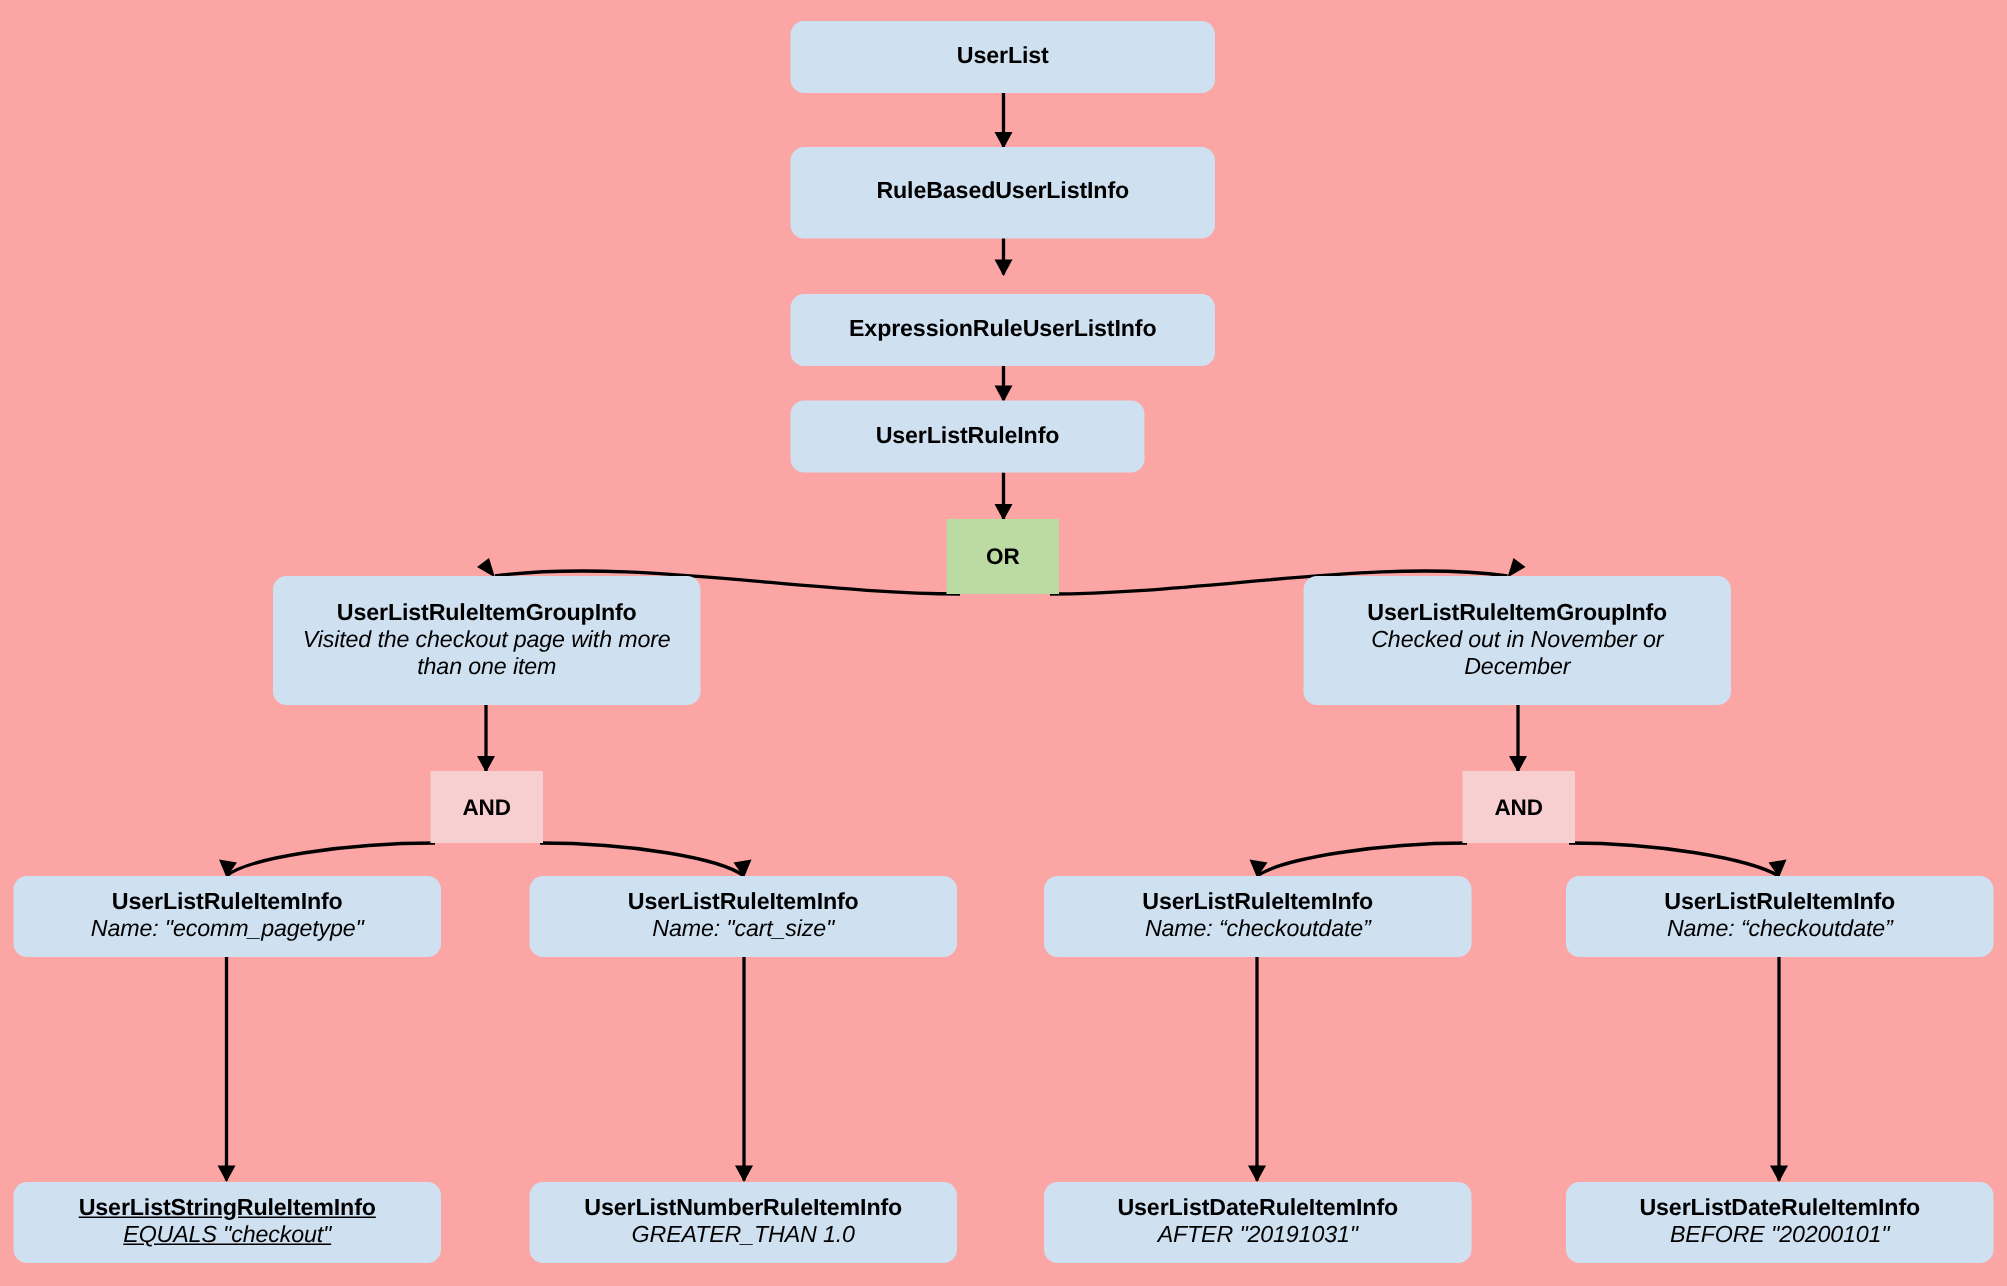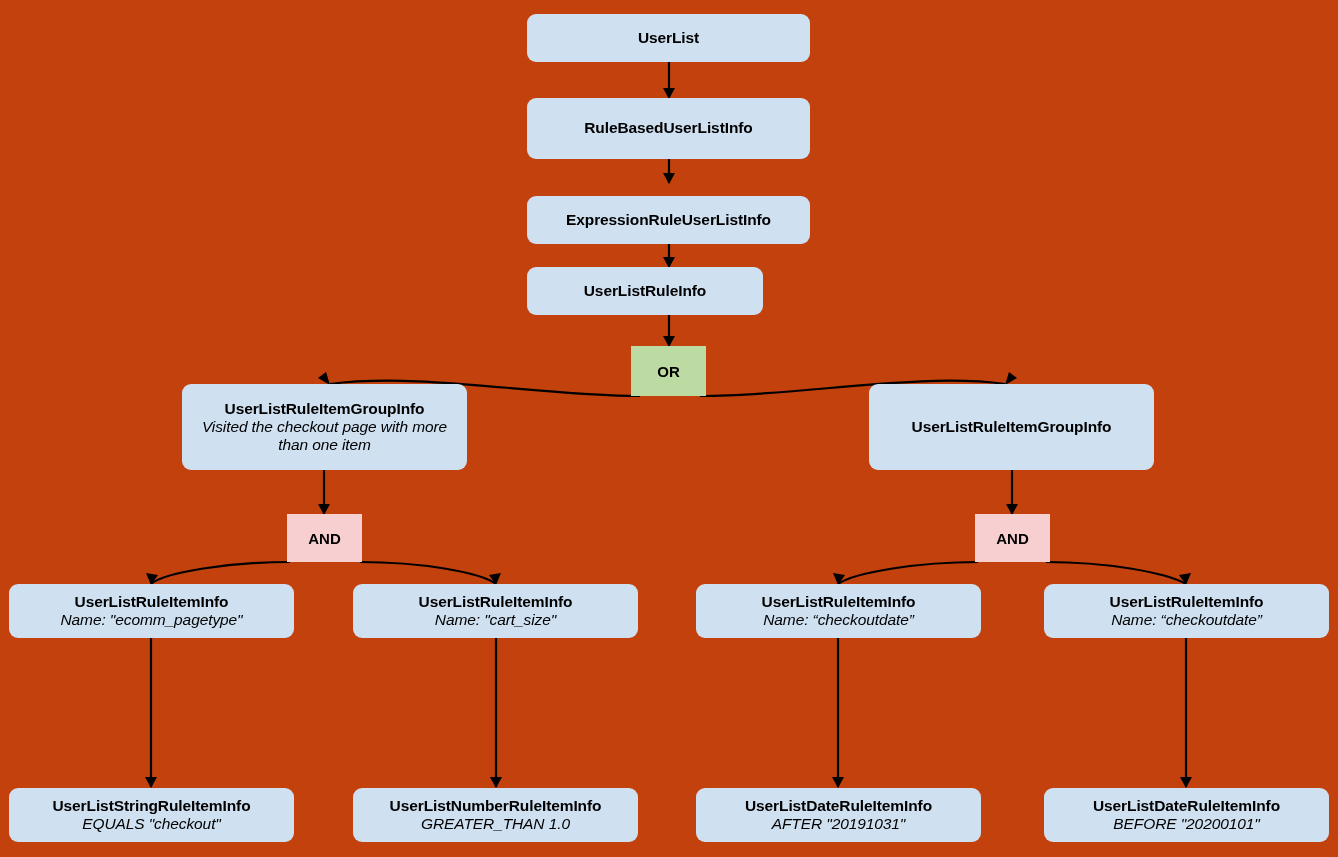--- a/index.html
+++ b/index.html
@@ -8,21 +8,21 @@
     padding: 0;
     background: #000000;
   }
   body {
     font-family: "Liberation Sans", sans-serif;
   }
   #diagram {
     position: relative;
     width: 1338px;
     height: 857px;
-    background: #c2410c;
+    background: #fca5a5;
     overflow: hidden;
   }
   .node {
     position: absolute;
     background: #cfe0f1;
     border-radius: 9px;
     box-sizing: border-box;
     display: flex;
     flex-direction: column;
     align-items: center;
@@ -136,20 +136,21 @@
     <span>OR</span>
   </div>
 
   <div class="node wrap" style="left:182px; top:384px; width:285px; height:86px;">
     <div class="title">UserListRuleItemGroupInfo</div>
     <div class="subtitle">Visited the checkout page with more than one item</div>
   </div>
 
   <div class="node wrap" style="left:869px; top:384px; width:285px; height:86px;">
     <div class="title">UserListRuleItemGroupInfo</div>
+    <div class="subtitle">Checked out in November or December</div>
   </div>
 
   <div class="badge and" style="left:287px; top:514px; width:75px; height:48px;">
     <span>AND</span>
   </div>
 
   <div class="badge and" style="left:975px; top:514px; width:75px; height:48px;">
     <span>AND</span>
   </div>
 
@@ -166,21 +167,21 @@
   <div class="node" style="left:696px; top:584px; width:285px; height:54px;">
     <div class="title">UserListRuleItemInfo</div>
     <div class="subtitle">Name: “checkoutdate”</div>
   </div>
 
   <div class="node" style="left:1044px; top:584px; width:285px; height:54px;">
     <div class="title">UserListRuleItemInfo</div>
     <div class="subtitle">Name: “checkoutdate”</div>
   </div>
 
-  <div class="node" style="left:9px; top:788px; width:285px; height:54px;">
+  <div class="node" style="left:9px; top:788px; width:285px; height:54px;text-decoration:underline;">
     <div class="title">UserListStringRuleItemInfo</div>
     <div class="subtitle">EQUALS "checkout"</div>
   </div>
 
   <div class="node" style="left:353px; top:788px; width:285px; height:54px;">
     <div class="title">UserListNumberRuleItemInfo</div>
     <div class="subtitle">GREATER_THAN 1.0</div>
   </div>
 
   <div class="node" style="left:696px; top:788px; width:285px; height:54px;">

